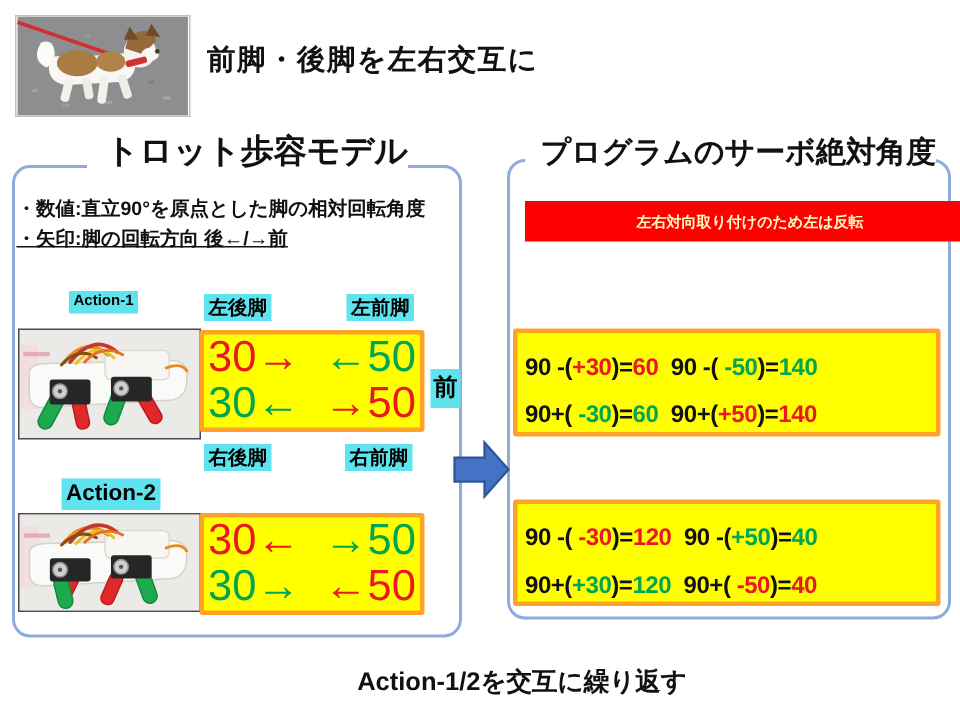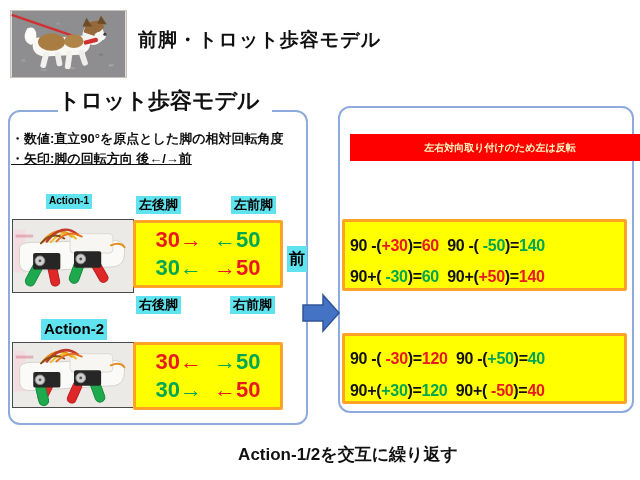--- a/index.html
+++ b/index.html
@@ -8,21 +8,21 @@
     font-family:"Liberation Sans","DejaVu Sans",sans-serif; color:#1a1a1a;
   }
   .abs { position:absolute; }
 
   .dog-photo { left:10px; top:10px; width:117px; height:68px; border:1px solid #c8c2b8; box-sizing:border-box; }
   .main-title { left:138px; top:27px; font-size:19px; font-weight:bold; letter-spacing:1px; color:#111; }
 
   .panel { border:2px solid #8FAADC; border-radius:12px; background:#fff; box-sizing:border-box; }
   .left-panel  { left:8px;  top:110px; width:300px; height:315px; }
   .right-panel { left:338px; top:106px; width:296px; height:307px; }
-  .panel-title { background:#fff; font-weight:bold; color:#111; text-align:left; z-index:3; line-height:1.15; }
+  .panel-title { background:#fff; font-weight:bold; color:#111; text-align:right; z-index:3; line-height:1.15; }
   .left-panel-title  { left:58px;  top:88px; width:214px; font-size:22px; }
   .right-panel-title { left:350px; top:91px; width:274px; font-size:20px; }
 
   .bullet { font-size:13px; font-weight:bold; white-space:nowrap; color:#111; }
   .b1 { left:11px; top:130px; }
   .b2 { left:11px; top:150px;text-decoration:underline; }
 
   .chip { background:#5FE3EF; color:#000; font-weight:bold; line-height:1.25; padding:1px 3px; white-space:nowrap; }
   .action1-label { left:46px;  top:194px; font-size:10px; }
   .action2-label { left:41px;  top:319px; font-size:15px; }
@@ -34,21 +34,21 @@
 
   .robot-photo { border:1px solid #4a4a4a; box-sizing:border-box; background:#eceae7; }
   .p1 { left:12px; top:219px; width:122px; height:74px; }
   .p2 { left:12px; top:342px; width:122px; height:66px; }
   .robot-photo svg { display:block; width:100%; height:100%; }
 
   .ybox { background:#FFFF00; border:3px solid #FFA326; box-sizing:border-box;
           display:flex; flex-direction:column; justify-content:space-evenly; border-radius:2px; }
   .ybox-a1 { left:133px; top:220px; width:150px; height:68px; }
   .ybox-a2 { left:133px; top:342px; width:150px; height:68px; }
-  .yrow { text-align:center; font-size:22px; font-weight:bold; line-height:1; white-space:pre; }
+  .yrow { text-align:center; font-size:29px; font-weight:normal; line-height:1; white-space:pre; }
 
   .flow-arrow { left:302px; top:292px; width:38px; height:42px; z-index:2; }
 
   .note-box { left:350px; top:134px; width:300px; height:27px; background:#FF0000; color:#fef9c3;
               font-weight:bold; font-size:10px; display:flex; align-items:center; justify-content:center; white-space:nowrap; }
 
   .eqbox { background:#FFFF00; border:3px solid #FFA326; box-sizing:border-box;
            display:flex; flex-direction:column; justify-content:space-evenly; padding-left:5px; border-radius:2px; }
   .eqbox1 { left:342px; top:219px; width:285px; height:72px; }
   .eqbox2 { left:342px; top:333px; width:285px; height:71px; }
@@ -82,21 +82,21 @@
       <circle cx="84" cy="24" r="11" fill="#f5f3ef"></circle>
       <path d="M74,22 Q76,10 88,10 Q95,11 95,17 L86,26 Z" fill="#96693a"></path>
       <polygon points="77,7 83,16 73,16" fill="#6f4c28"></polygon>
       <polygon points="92,5 98,14 88,13" fill="#6f4c28"></polygon>
       <ellipse cx="91" cy="26" rx="6" ry="4.5" fill="#faf8f4"></ellipse>
       <circle cx="96" cy="24" r="1.6" fill="#3a3a3a"></circle>
       <rect x="74" y="29" width="15" height="4.5" rx="2" fill="#d03030" transform="rotate(-14 81 31)"></rect>
     </svg>
   </div>
 
-  <div class="abs main-title">前脚・トロット歩容モデル</div>
+  <div class="abs main-title">前脚・後脚を左右交互に</div>
 
   <div class="abs panel left-panel"></div>
   <div class="abs panel-title left-panel-title">トロット歩容モデル</div>
   <div class="abs bullet b1">・数値:直立90°を原点とした脚の相対回転角度</div>
   <div class="abs bullet b2">・矢印:脚の回転方向 後←/→前</div>
 
   <span class="abs chip action1-label">Action-1</span>
   <span class="abs chip lbl-lh">左後脚</span>
   <span class="abs chip lbl-lf">左前脚</span>
 
@@ -169,20 +169,21 @@
   <div class="abs ybox ybox-a2">
     <div class="yrow"><span style="color: rgb(232, 25, 31);">30←</span><span style="color: rgb(0, 166, 80);">  →50</span></div>
     <div class="yrow"><span style="color: rgb(0, 166, 80);">30→</span><span style="color: rgb(232, 25, 31);">  ←50</span></div>
   </div>
 
   <svg class="abs flow-arrow" viewBox="0 0 38 42">
     <polygon points="1,13 21,13 21,3 37,21 21,39 21,29 1,29" fill="#4472C4" stroke="#2F5597" stroke-width="1.5"></polygon>
   </svg>
 
   <div class="abs panel right-panel"></div>
+  <div class="abs panel-title right-panel-title">プログラムのサーボ絶対角度</div>
 
   <div class="abs note-box">左右対向取り付けのため左は反転</div>
 
   <div class="abs eqbox eqbox1">
     <div class="eq-row"><span style="color: rgb(17, 17, 17);">90 -(</span><span style="color: rgb(232, 25, 31);">+30</span><span style="color: rgb(17, 17, 17);">)=</span><span style="color: rgb(232, 25, 31);">60</span><span style="color: rgb(17, 17, 17);">  90 -(</span><span style="color: rgb(0, 166, 80);"> -50</span><span style="color: rgb(17, 17, 17);">)=</span><span style="color: rgb(0, 166, 80);">140</span></div>
     <div class="eq-row"><span style="color: rgb(17, 17, 17);">90+(</span><span style="color: rgb(0, 166, 80);"> -30</span><span style="color: rgb(17, 17, 17);">)=</span><span style="color: rgb(0, 166, 80);">60</span><span style="color: rgb(17, 17, 17);">  90+(</span><span style="color: rgb(232, 25, 31);">+50</span><span style="color: rgb(17, 17, 17);">)=</span><span style="color: rgb(232, 25, 31);">140</span></div>
   </div>
 
   <div class="abs eqbox eqbox2">
     <div class="eq-row"><span style="color: rgb(17, 17, 17);">90 -(</span><span style="color: rgb(232, 25, 31);"> -30</span><span style="color: rgb(17, 17, 17);">)=</span><span style="color: rgb(232, 25, 31);">120</span><span style="color: rgb(17, 17, 17);">  90 -(</span><span style="color: rgb(0, 166, 80);">+50</span><span style="color: rgb(17, 17, 17);">)=</span><span style="color: rgb(0, 166, 80);">40</span></div>

